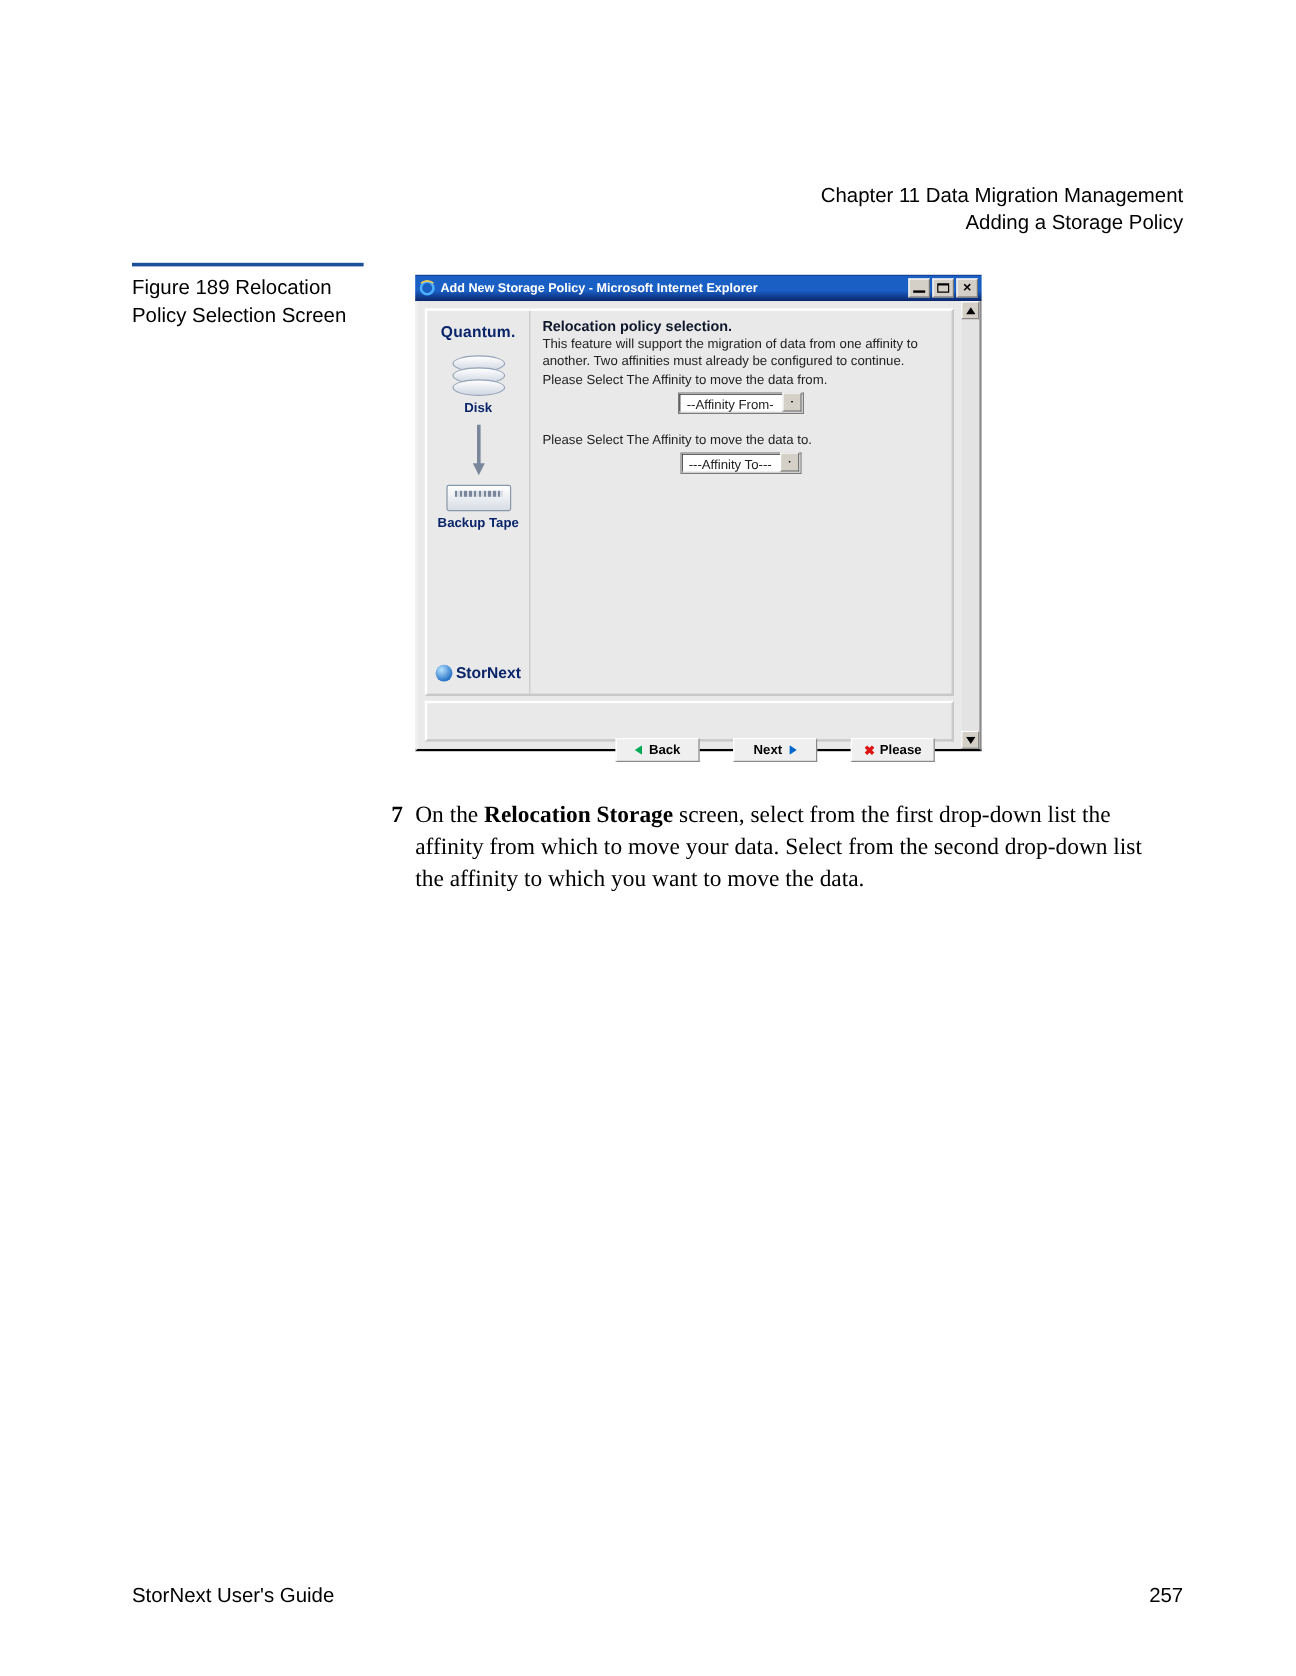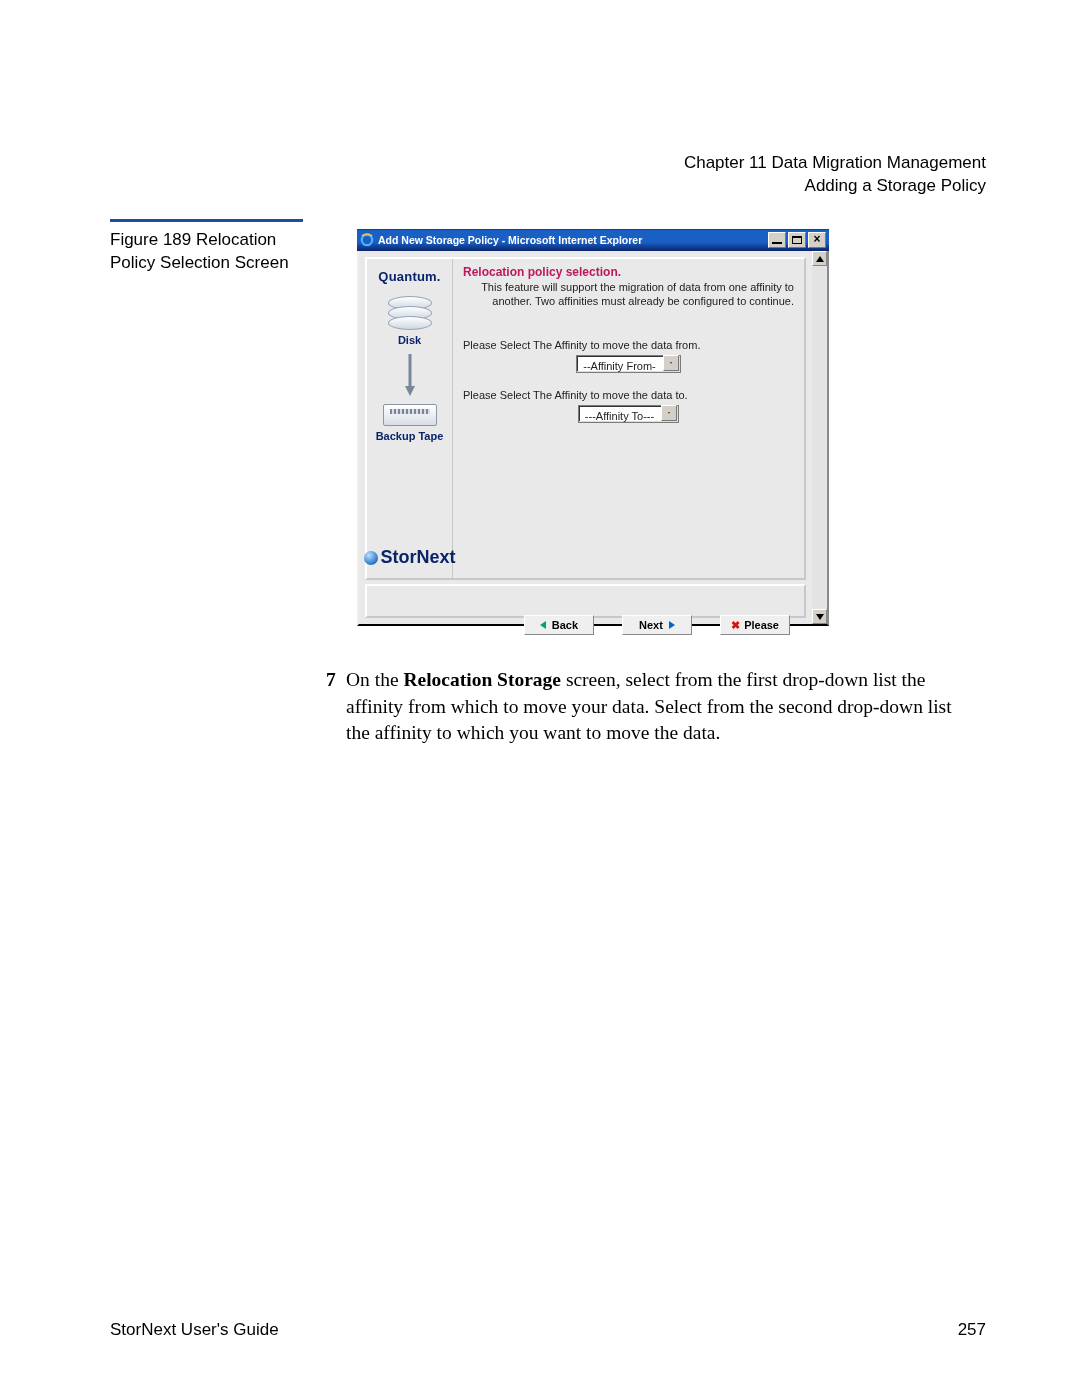--- a/index.html
+++ b/index.html
@@ -36,21 +36,21 @@
   .fig-caption {
     position: absolute;
     left: 110px;
     top: 229px;
     width: 210px;
     font-size: 17px;
     line-height: 1.35;
   }
   .screenshot {
     position: absolute;
-    left: 357px;
+    left: 346px;
     top: 229px;
     width: 472px;
   }
   .titlebar {
     display: flex;
     align-items: center;
     gap: 4px;
     background: linear-gradient(#0a246a,#1a5fc4 5%,#1a5fc4 60%,#0a246a);
     padding: 2px 3px;
     height: 22px;
@@ -143,42 +143,42 @@
     background:linear-gradient(#fff,#d8dde4);
     border:1px solid #8a97aa;
     border-radius:2px;
     margin-top:4px;
     position:relative;
   }
   .tape::after { content:""; position:absolute; left:6px; right:6px; top:4px; height:5px;
     background:repeating-linear-gradient(90deg,#7a879a 0 2px,#d8dde4 2px 4px); }
   .stor {
     margin-top:auto;
-    font-size:18px; font-weight:bold; color:#0a246a;
+    font-size:13px; font-weight:bold; color:#0a246a;
     display:flex; align-items:center; gap:3px;
     padding-bottom:4px;
     justify-content:space-between;
   }
   .globe {
     width:14px; height:14px; border-radius:50%;
     background:radial-gradient(circle at 35% 30%,#b7e3ff,#2a74c7 70%);
     display:inline-block;
   }
 
   .main {
     flex:1;
     padding:6px 10px;
     font-size:11px;
     color:#222;
   }
   .main h3 {
-    margin:0 0 2px 0; font-size:12px; color:#be185d;
+    margin:0 0 2px 0; font-size:12px; color:#0f172a;
     font-weight:bold;
   }
-  .desc { line-height:1.25; margin-bottom:30px;text-align:right; }
+  .desc { line-height:1.25; margin-bottom:2px; }
   .label { margin-bottom:4px; }
   .dd-wrap { text-align:center; margin-bottom:16px; }
   .dd {
     display:inline-flex; align-items:flex-end;
     background:#fff; border:1px solid #7b7b7b;
     box-shadow:inset -1px -1px 0 #ddd, inset 1px 1px 0 #333;
     height:18px; font-size:11px;
     min-width:92px;
   }
   .dd span { padding:0 6px; flex:1; text-align:left; white-space:nowrap; }

